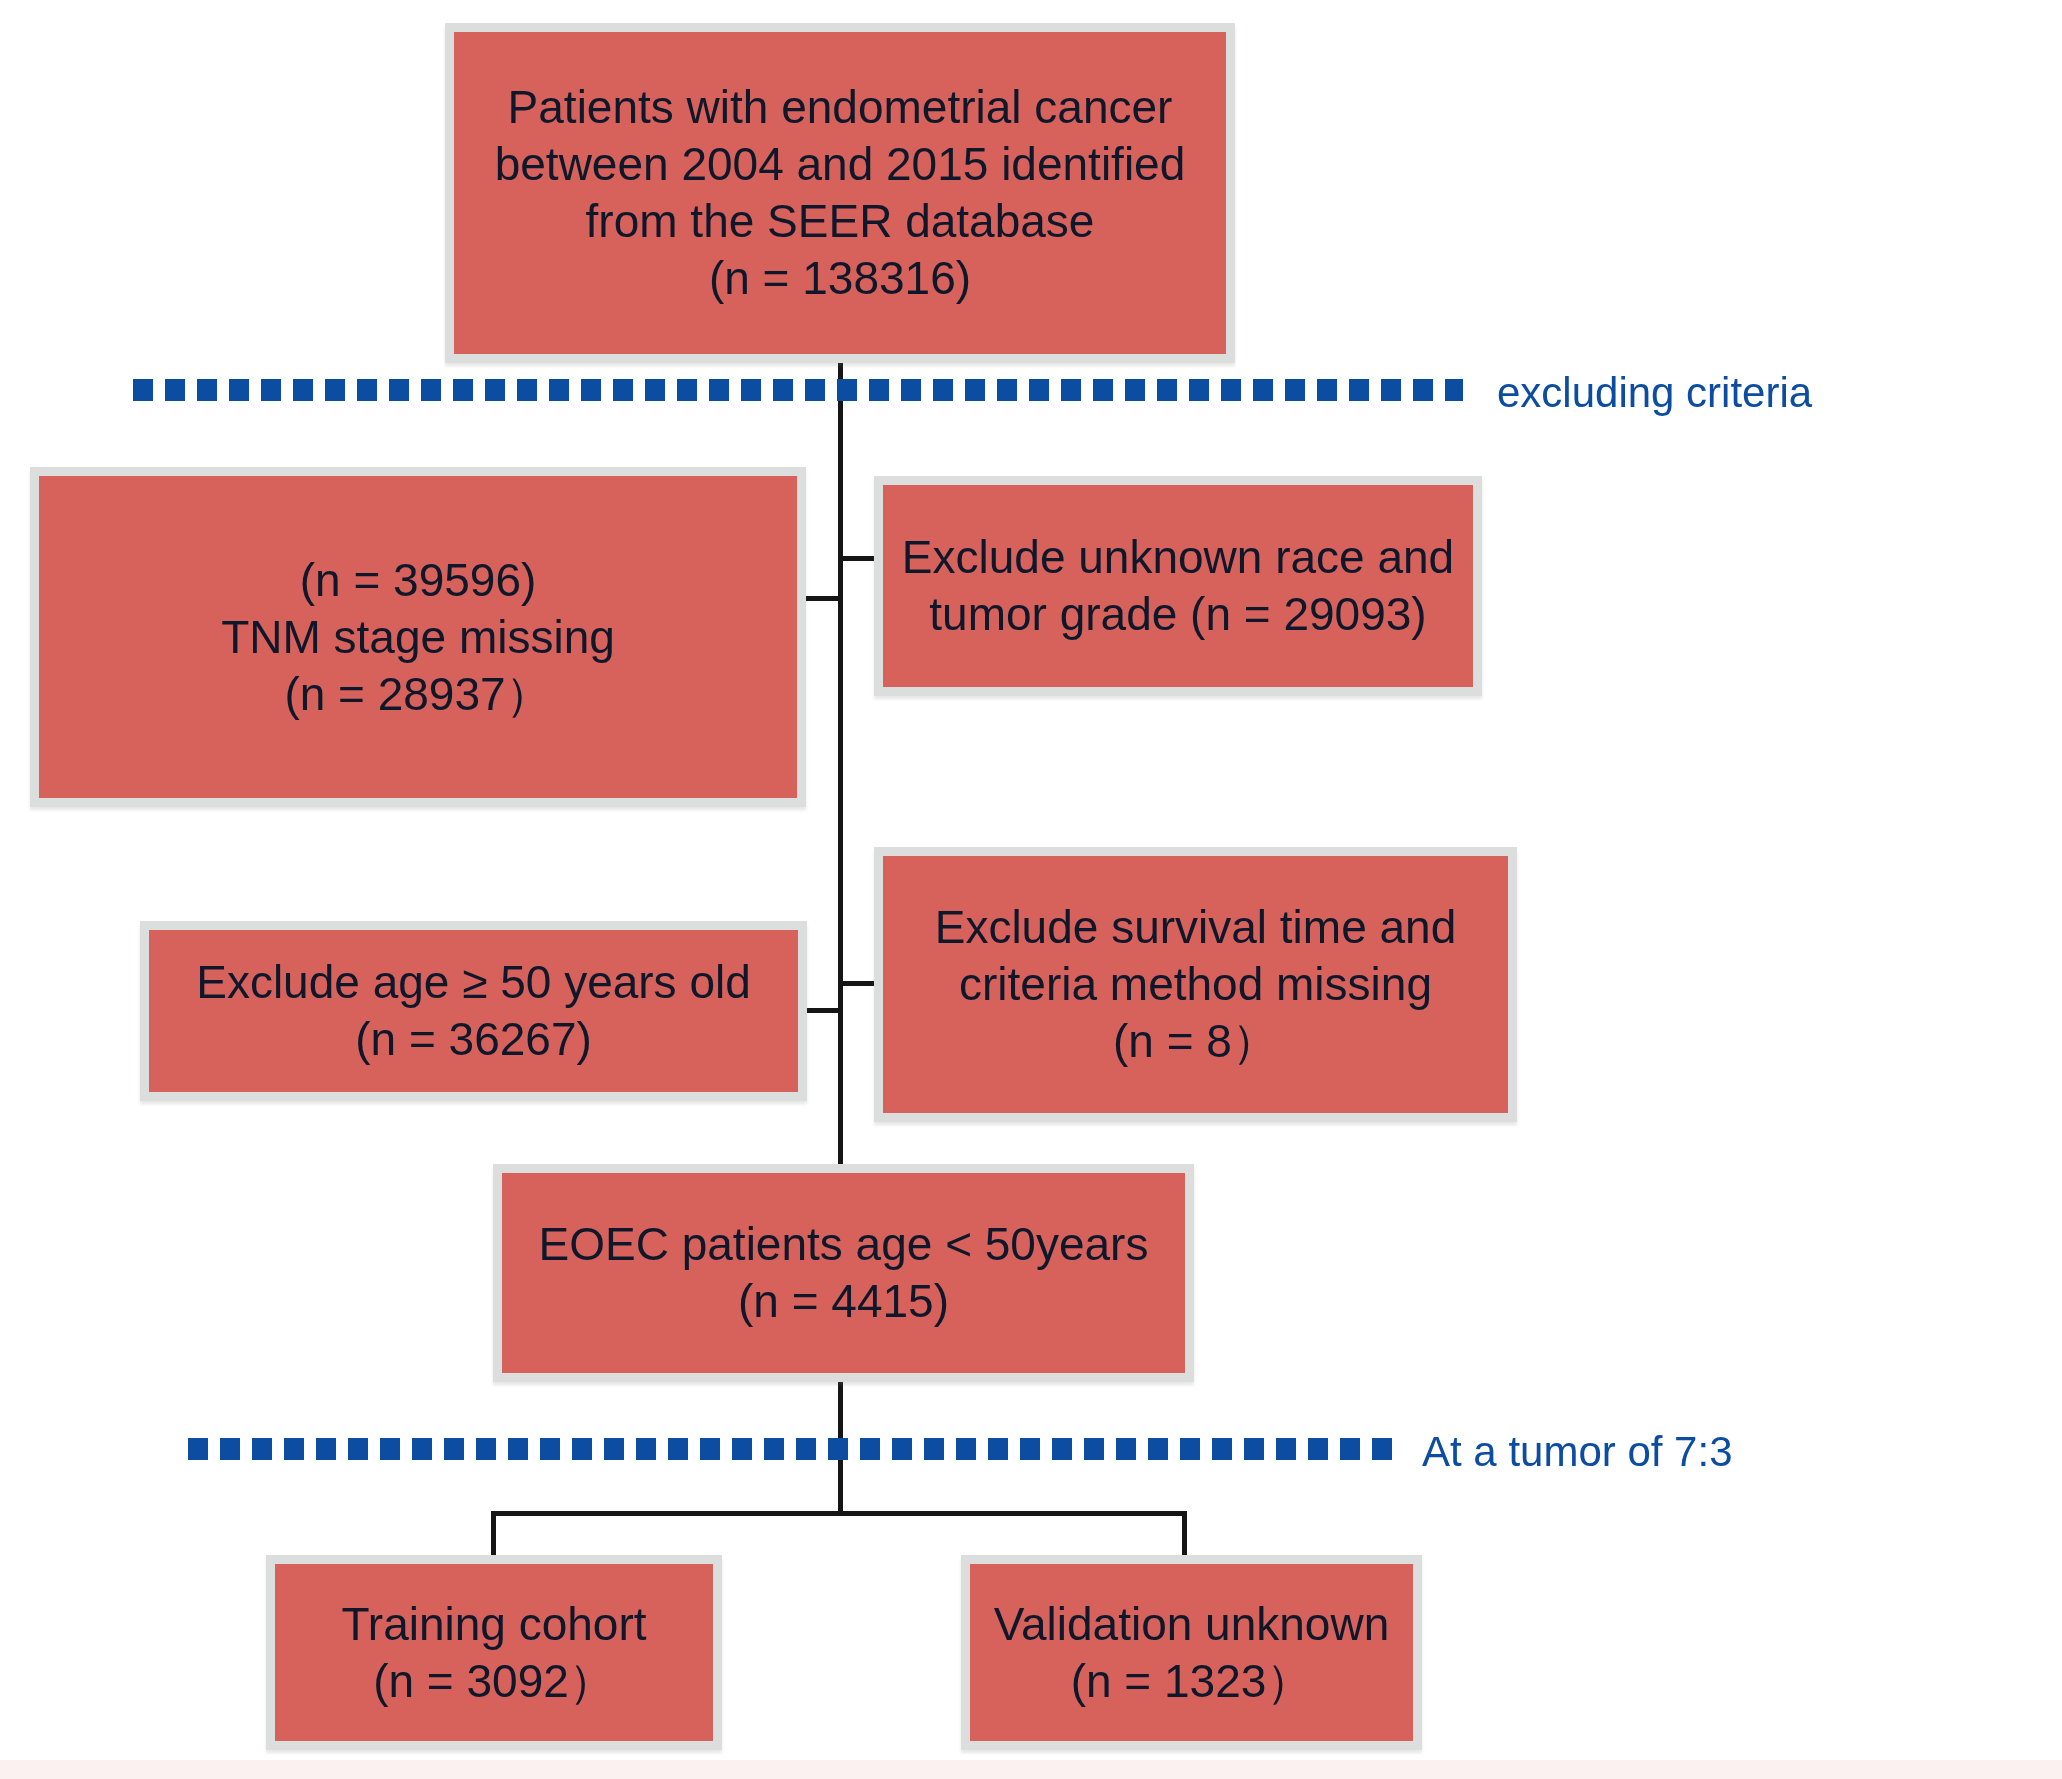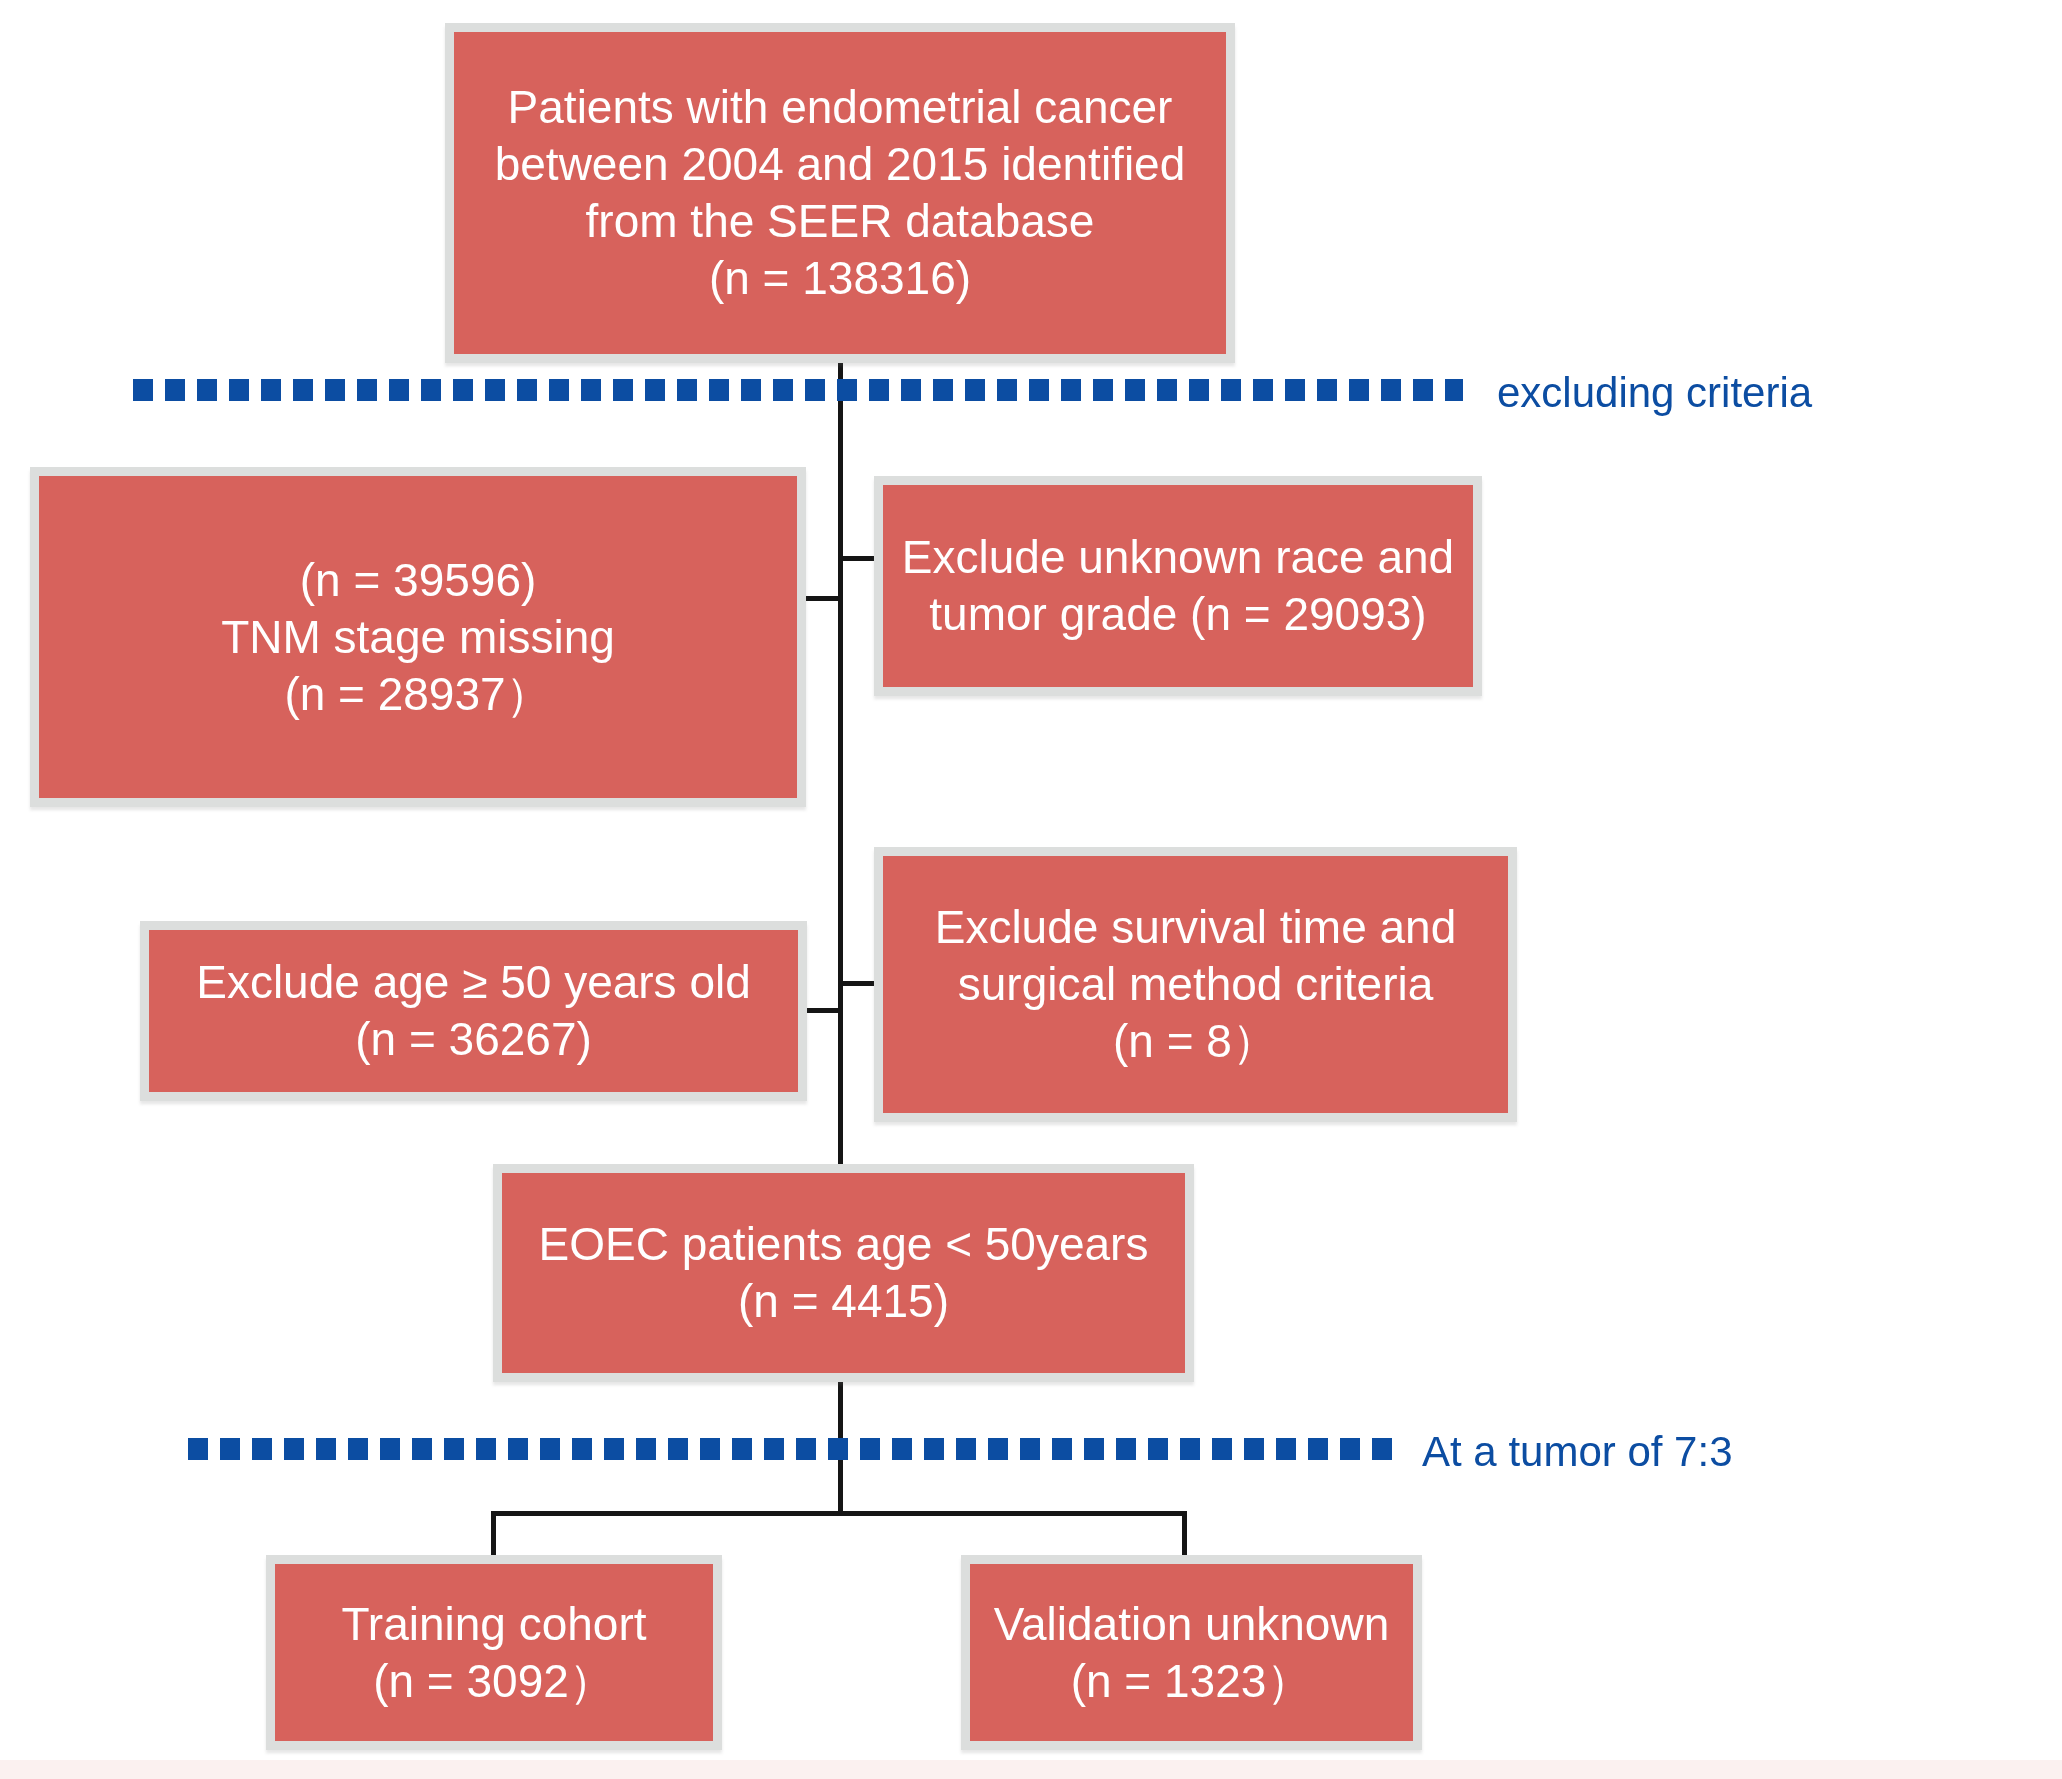--- a/index.html
+++ b/index.html
@@ -20,21 +20,21 @@
   .node{
     position:absolute;
     background:var(--box-fill);
     border:9.2px solid var(--box-border);
     box-sizing:border-box;
     display:flex;
     flex-direction:column;
     align-items:center;
     justify-content:center;
     text-align:center;
-    color:#ffffff;
+    color:#0f172a;
     font-size:46px;
     line-height:57px;
     box-shadow:0 3.7px 2.8px rgba(120,120,120,0.18);
   }
   .ln{display:block;white-space:nowrap;}
   .conn{position:absolute;background:var(--connector);}
   .dashline{
     position:absolute;height:22px;
     background:repeating-linear-gradient(90deg,
       var(--accent-blue) 0px, var(--accent-blue) 20px,
@@ -93,21 +93,21 @@
     <span class="ln">tumor grade (n = 29093)</span>
   </div>
 
   <div class="node" style="left:140px;top:921px;width:667px;height:180px;">
     <span class="ln">Exclude age ≥ 50 years old</span>
     <span class="ln">(n = 36267)</span>
   </div>
 
   <div class="node" style="left:874px;top:847px;width:643px;height:275px;">
     <span class="ln">Exclude survival time and</span>
-    <span class="ln">surgical method criteria</span>
+    <span class="ln">criteria method missing</span>
     <span class="ln">(n = 8）</span>
   </div>
 
   <div class="node" style="left:493px;top:1164px;width:701px;height:218px;">
     <span class="ln">EOEC patients age &lt; 50years</span>
     <span class="ln">(n = 4415)</span>
   </div>
 
   <div class="node" style="left:266px;top:1555px;width:456px;height:195px;text-align:right;">
     <span class="ln">Training cohort</span>

